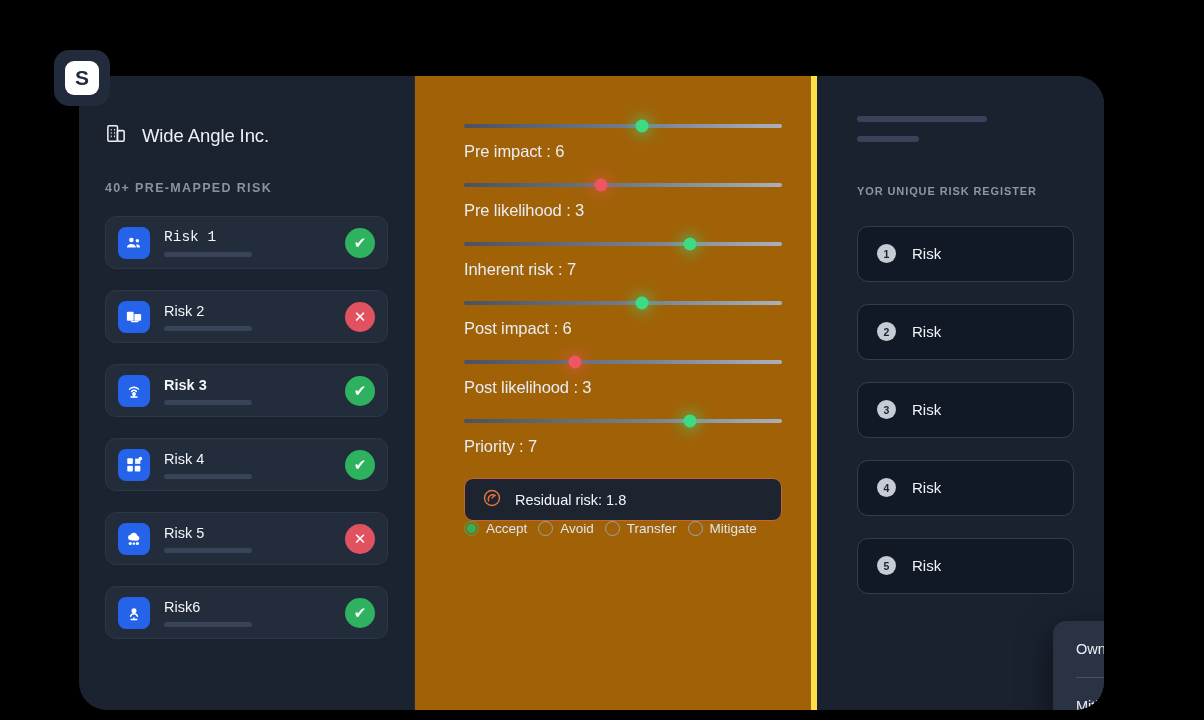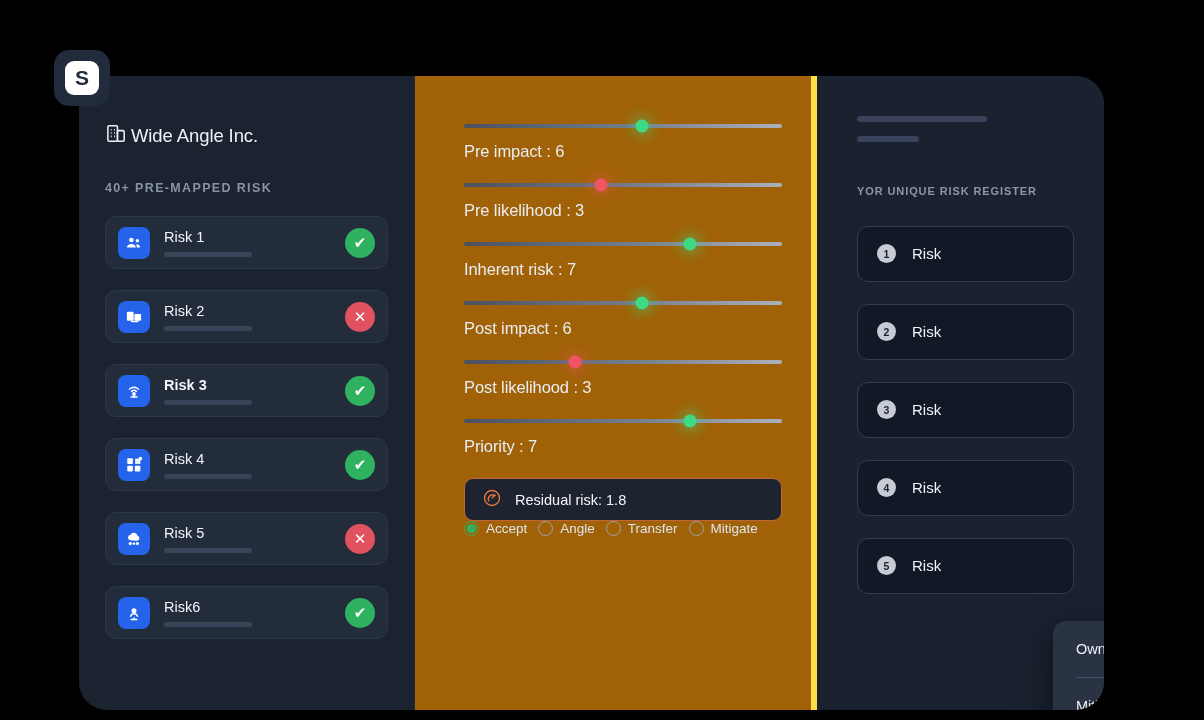--- a/index.html
+++ b/index.html
@@ -32,21 +32,21 @@
     height: 100%;
     background: #1b2331;
     border-right: 1px solid #222b3a;
     padding: 46px 26px 0 26px;
     flex-shrink: 0;
   }
 
   .org-row {
     display: flex;
     align-items: center;
-    gap: 3px;
+    gap: 14px;
     margin-bottom: 32px;
   }
   .org-name {
     color: #eef2f7;
     font-size: 18.5px;
     font-weight: 500;
     letter-spacing: -0.1px;
   }
 
   .section-label {
@@ -317,21 +317,21 @@
         <div class="risk-card">
           <span class="risk-icon-tile">
             <svg width="18" height="18" viewBox="0 0 24 24" fill="#fff">
               <circle cx="8.5" cy="8" r="3"></circle>
               <circle cx="16.5" cy="9" r="2.3"></circle>
               <path d="M2.5 18c0-3 2.7-4.8 6-4.8s6 1.8 6 4.8z"></path>
               <path d="M15 13.5c2.8 0 5 1.4 5 3.6v.9h-4.3z"></path>
             </svg>
           </span>
           <span class="risk-card-body">
-            <span class="risk-card-title" style="display: block;">Risk 1</span>
+            <span class="risk-card-title" style="display: block; font-family: Liberation Mono, monospace;">Risk 1</span>
             <span class="risk-card-bar" style="display: block;"></span>
           </span>
           <span class="status-badge status-ok">✔</span>
         </div>
         <div class="risk-card">
           <span class="risk-icon-tile">
             <svg width="18" height="18" viewBox="0 0 24 24" fill="#fff">
               <rect x="2.5" y="5" width="9" height="12" rx="1.4"></rect>
               <rect x="12.5" y="8" width="9" height="9" rx="1.4"></rect>
               <rect x="8" y="17" width="10" height="2" rx="1"></rect>
@@ -462,21 +462,21 @@
 
     <div id="radio-row">
         <div class="radio-item">
           <span class="radio-circle selected">
             <span class="radio-dot"></span>
           </span>
           <span class="radio-label">Accept</span>
         </div>
         <div class="radio-item">
           <span class="radio-circle"></span>
-          <span class="radio-label">Angle</span>
+          <span class="radio-label">Avoid</span>
         </div>
         <div class="radio-item">
           <span class="radio-circle"></span>
           <span class="radio-label">Transfer</span>
         </div>
         <div class="radio-item">
           <span class="radio-circle"></span>
           <span class="radio-label">Mitigate</span>
         </div>
       </div>

